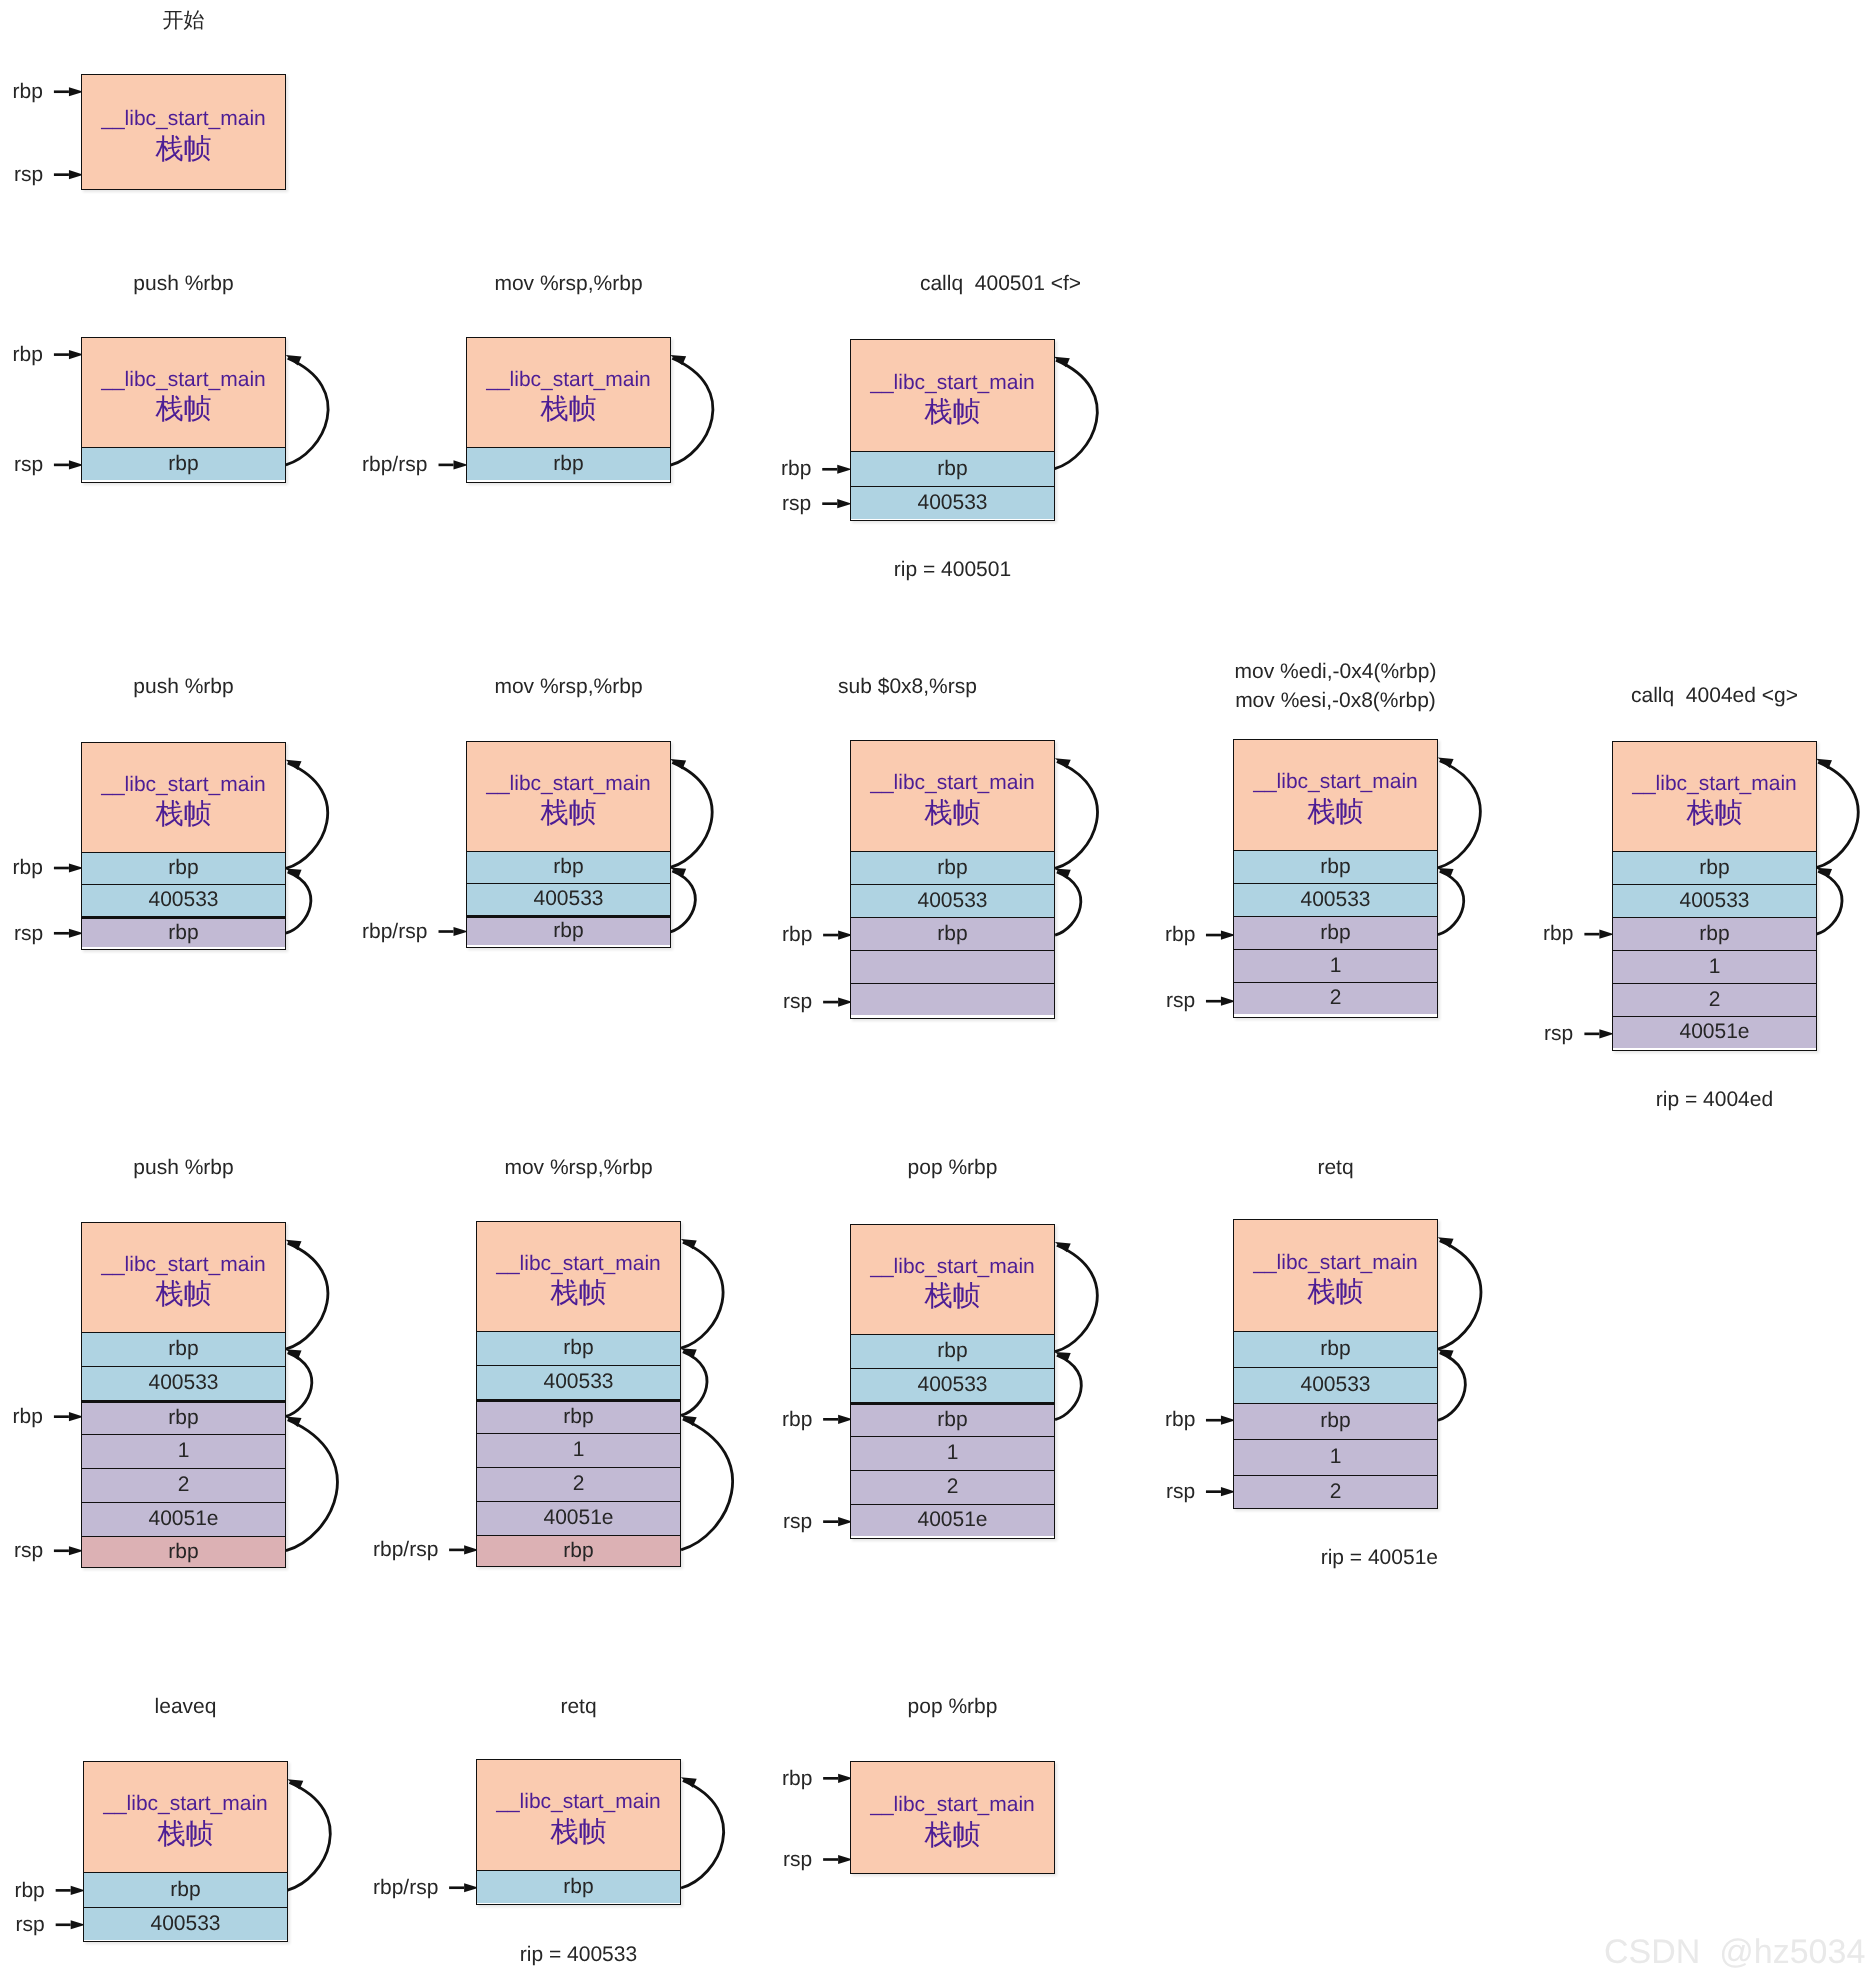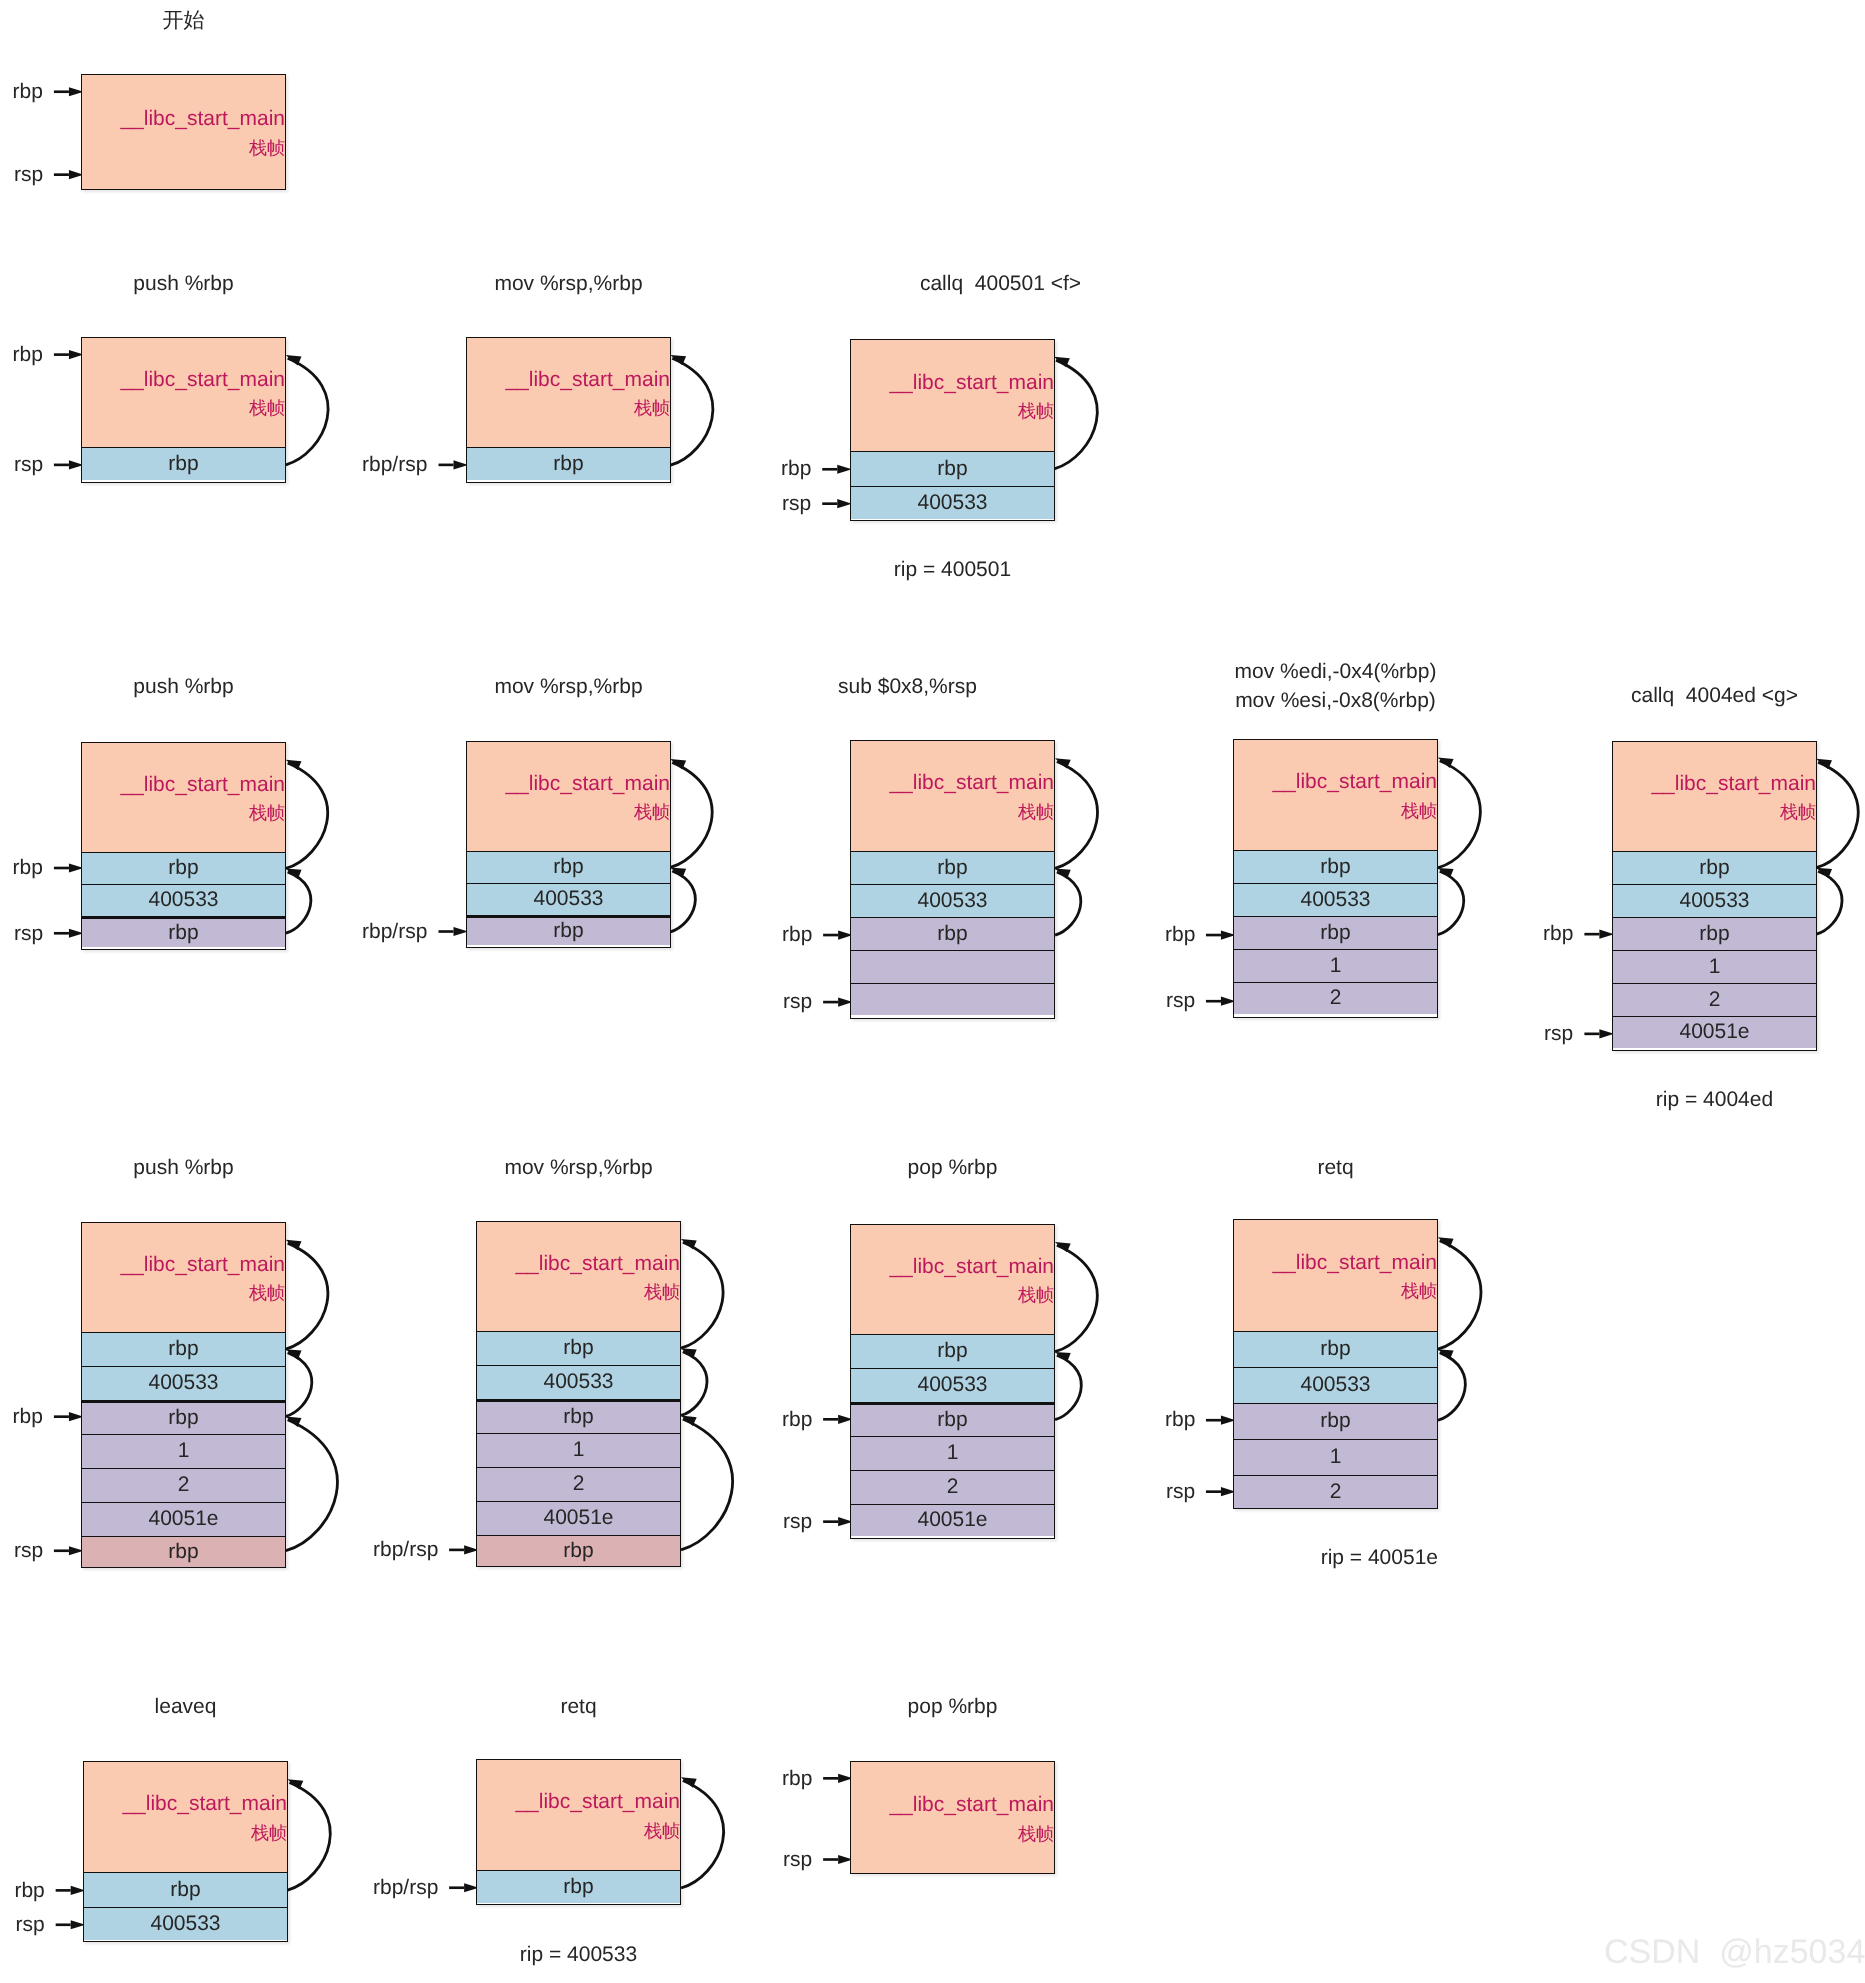--- a/index.html
+++ b/index.html
@@ -8,25 +8,25 @@
        font-family:"Liberation Sans","DejaVu Sans",sans-serif;
        -webkit-font-smoothing:antialiased;text-rendering:geometricPrecision;}
   #stage{position:relative;width:1865px;height:1983px;background:#fff;}
   .title{position:absolute;text-align:center;color:#262626;font-size:21px;
          white-space:pre;}
   .caption{position:absolute;text-align:center;color:#262626;font-size:21px;
            line-height:26.5px;white-space:pre;}
   .frame{position:absolute;width:205px;box-sizing:border-box;
          border:1.8px solid #111;background:#fff;
          box-shadow:1.8px 1.8px 2.6px rgba(0,0,0,0.10);}
-  .band.head{box-sizing:border-box;text-align:center;color:#be185d;
-             display:flex;flex-direction:column;align-items:flex-end;
+  .band.head{box-sizing:border-box;text-align:center;color:#4c1d95;
+             display:flex;flex-direction:column;align-items:center;
              justify-content:center;font-size:21px;line-height:29.6px;
              padding-top:3.5px;}
-  .band.head .cjk{font-size:18px;}
+  .band.head .cjk{font-size:28px;}
   .slot{box-sizing:border-box;font-size:21px;color:#262626;
         display:flex;align-items:center;justify-content:center;
         line-height:1;padding-bottom:1.8px;}
   .ptr{position:absolute;color:#262626;font-size:21px;white-space:nowrap;
        line-height:32px;}
   svg.ov{position:absolute;left:0;top:0;width:1865px;height:1983px;
          overflow:visible;pointer-events:none;}
   .wm{position:absolute;color:#e9e9e9;font-size:34px;white-space:pre;
       line-height:34px;}
 </style>

